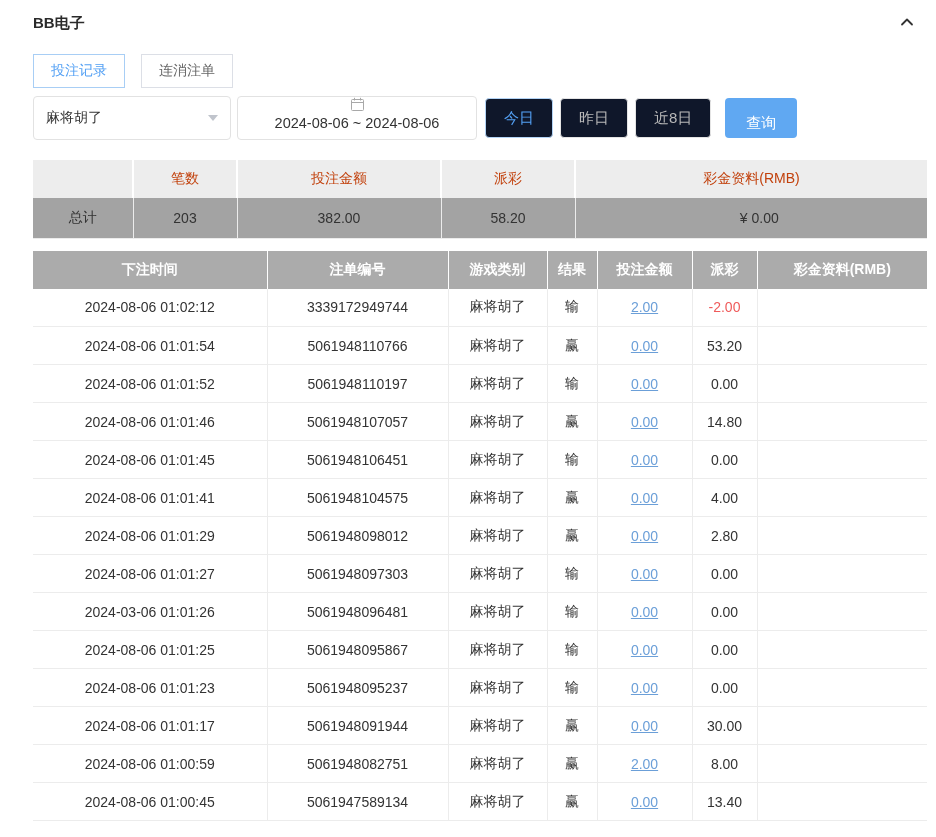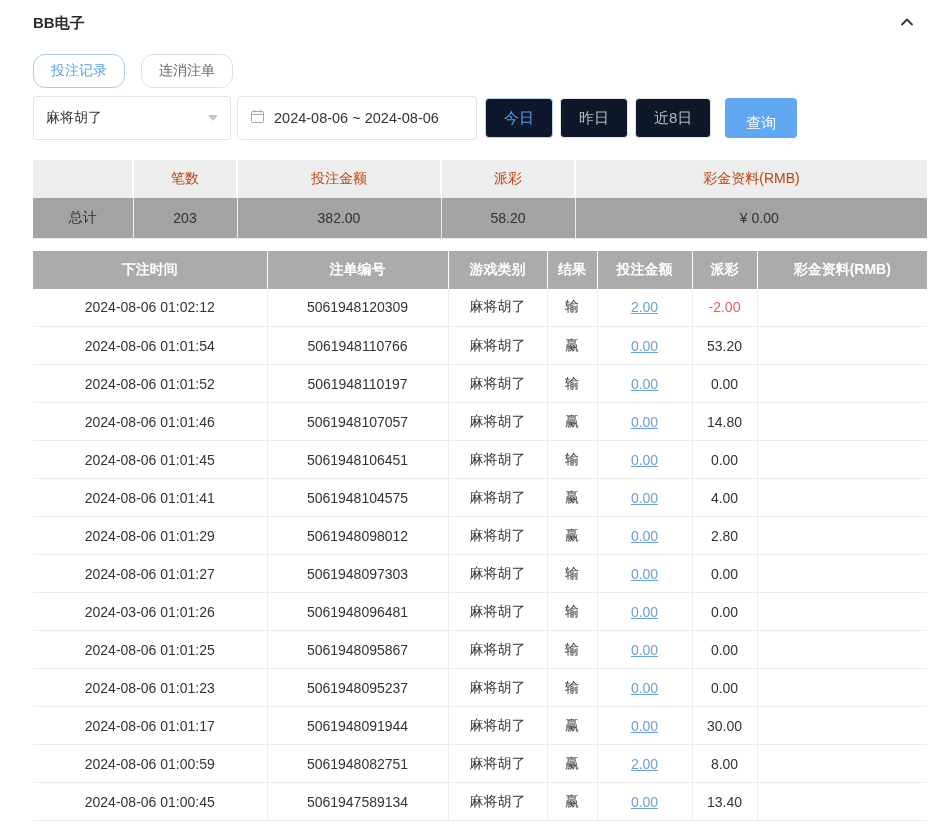--- a/index.html
+++ b/index.html
@@ -7,33 +7,33 @@
     font-family:"Liberation Sans","DejaVu Sans",sans-serif; font-size:14px; color:#333; }
   .page { padding:12px 9px 0 33px; }
 
   
   .panel-header { display:flex; justify-content:space-between; align-items:center; height:22px; }
   .panel-title { font-size:15px; font-weight:700; color:#2b2b2b; }
   .collapse-btn { width:24px; height:20px; display:flex; align-items:center; justify-content:center; cursor:pointer; margin-right:8px; }
 
   
   .tabs { margin-top:20px; display:flex; gap:16px; }
-  .tab { height:34px; padding:0 17px; border:1px solid #dcdfe6; border-radius:12px; background:#fff;
+  .tab { height:34px; padding:0 17px; border:1px solid #dcdfe6; border-radius:0; background:#fff;
     font-size:14px; color:#666; display:flex; align-items:center; cursor:pointer;
     font-family:inherit; }
   .tab.active { color:#53a0f4; border-color:#a8cef5; }
 
   
   .filters { margin-top:8px; display:flex; align-items:center; }
   .select-box { width:198px; height:44px; border:1px solid #e2e2e2; border-radius:4px;
     display:flex; align-items:center; justify-content:space-between; padding:0 12px; cursor:pointer; background:#fff; }
   .caret-down { width:0; height:0; border-left:5px solid transparent; border-right:5px solid transparent;
     border-top:6px solid #c0c4cc; }
   .date-box { margin-left:6px; width:240px; height:44px; border:1px solid #e2e2e2; border-radius:4px;
-    display:flex; align-items:center; gap:9px; padding:0 12px; cursor:pointer; background:#fff; font-size:14.5px; }
+    display:flex; align-items:center; gap:0; padding:0 12px; cursor:pointer; background:#fff; font-size:14.5px;flex-direction:column; }
   .quick-group { margin-left:8px; display:flex; gap:7px; }
   .quick-btn { height:40px; padding:0 18px; border:1px solid #e4e4e4; border-radius:4px; background:#0f172a;
     color:#b9b9b9; font-size:15px; cursor:pointer; font-family:inherit; }
   .quick-btn.active { color:#53a0f4; border-color:#b3d4f6; }
   .search-btn { margin-left:14px; height:40px; padding:16px 21px; border:none; border-radius:4px;
     background:#60a8f2; color:#fff; font-size:15px; cursor:pointer; font-family:inherit; }
 
   
   table { border-collapse:collapse; table-layout:fixed; width:894px; text-align:center; }
   .summary-table { margin-top:20px; }
@@ -146,21 +146,21 @@
           <th>结果</th>
           <th>投注金额</th>
           <th>派彩</th>
           <th>彩金资料(RMB)</th>
         </tr>
     </thead>
     <tbody>
 
         <tr>
           <td>2024-08-06 01:02:12</td>
-          <td>5061948120309</td>
+          <td>3339172949744</td>
           <td>麻将胡了</td>
           <td>输</td>
           <td><a class="bet-link">2.00</a></td>
           <td><span class="neg">-2.00</span></td>
           <td></td>
         </tr>
 
         <tr>
           <td>2024-08-06 01:01:54</td>
           <td>5061948110766</td>

